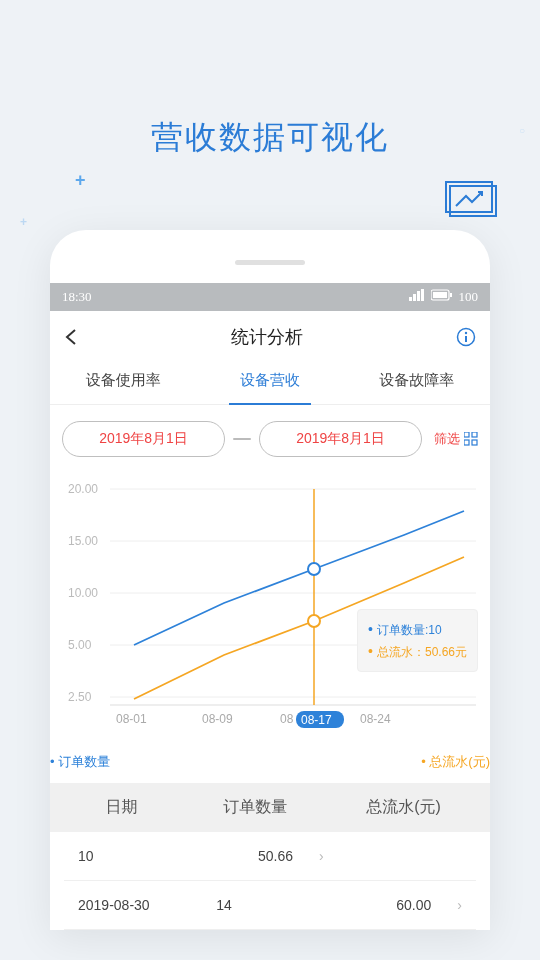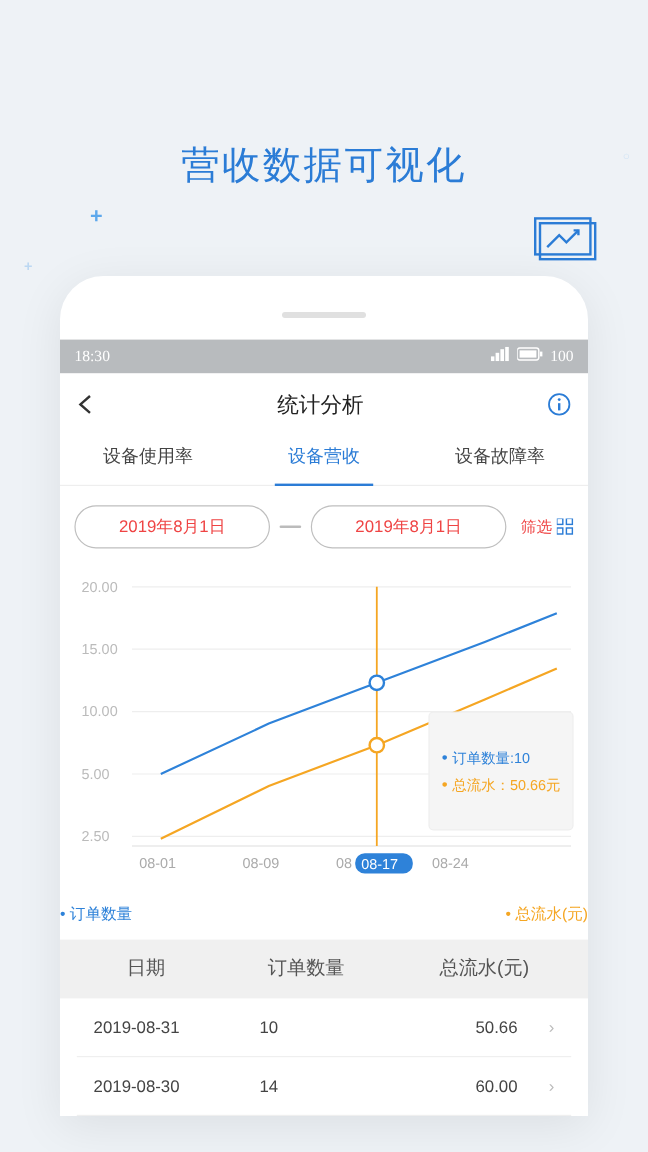--- a/index.html
+++ b/index.html
@@ -128,26 +128,26 @@
       padding-left: 4px;
       justify-content: space-between;
     }
     .chart-area {
       padding: 10px 14px 4px;
       position: relative;
     }
     .chart-svg { display: block; }
     .chart-tooltip {
       position: absolute;
-      top: 128px;
+      top: 144px;
       right: 12px;
       background: #f5f5f5;
       border: 1px solid #eee;
       border-radius: 4px;
-      padding: 26px 10px;
+      padding: 8px 10px;
       font-size: 12px;
       line-height: 1.6;
     }
     .chart-tooltip .dot { font-size: 14px; margin-right: 4px; }
     .chart-tooltip .blue { color: #2e82d9; }
     .chart-tooltip .orange { color: #f5a623; }
     .legend {
       display: flex;
       justify-content: space-between;
       gap: 40px;
@@ -301,21 +301,20 @@
     <div class="orange">• <span>总流水(元)</span></div>
   </div>
 
   <div class="table-header">
     <div class="col1">日期</div>
     <div class="col2">订单数量</div>
     <div class="col3">总流水(元)</div>
   </div>
 
   <div class="table-row">
-    <div class="c1">2019-08-31</div>
     <div class="c2">10</div>
     <div class="c3">50.66</div>
     <div class="chev">›</div>
   </div>
 
   <div class="table-row">
     <div class="c1">2019-08-30</div>
     <div class="c2">14</div>
     <div class="c3">60.00</div>
     <div class="chev">›</div>

